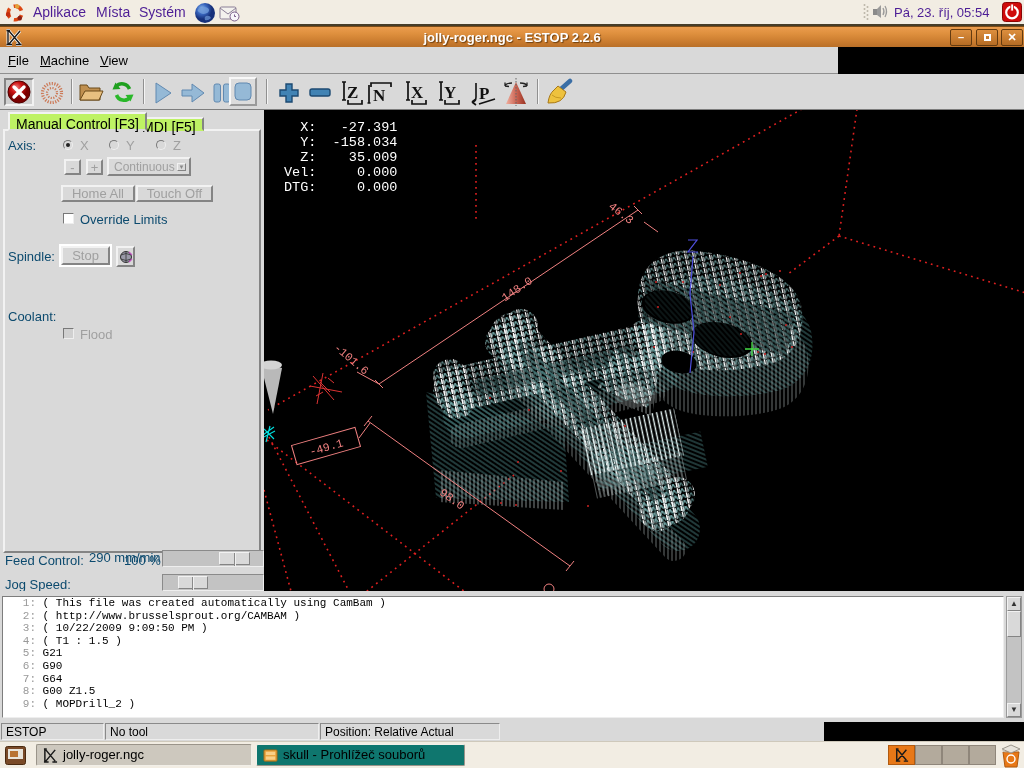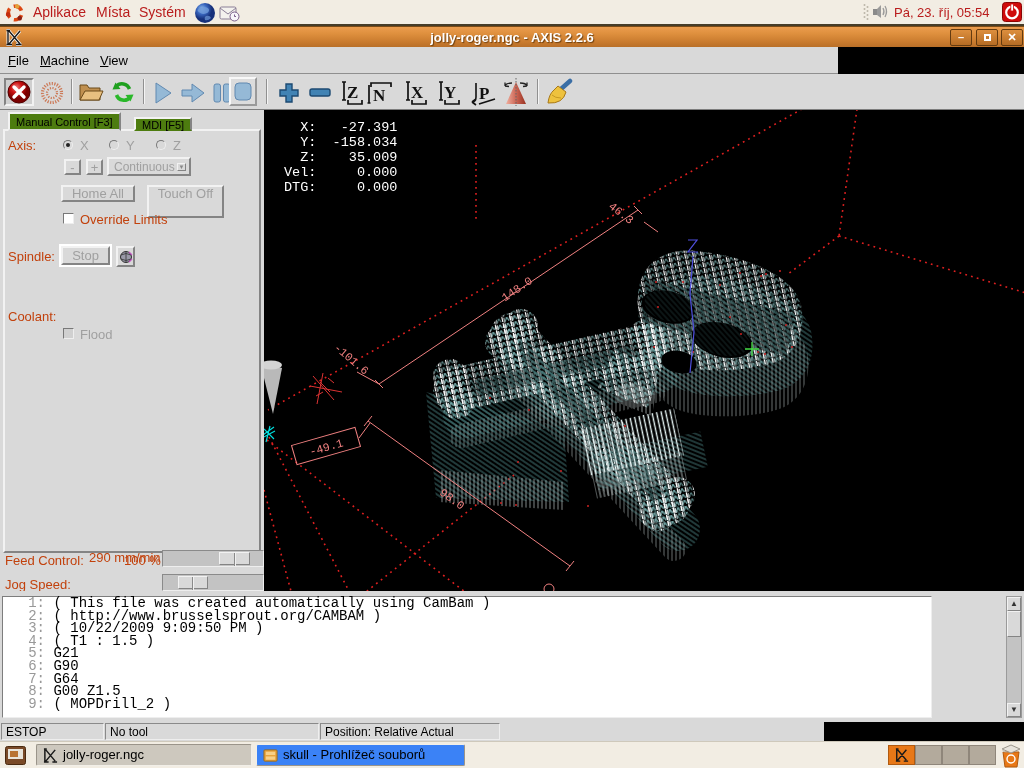--- a/index.html
+++ b/index.html
@@ -1,39 +1,39 @@
 <!DOCTYPE html>
 <html><head><meta charset="utf-8"><style>
 *{margin:0;padding:0;box-sizing:border-box}
 html,body{width:1024px;height:768px;overflow:hidden;background:#000;font-family:"Liberation Sans",sans-serif}
 .abs{position:absolute}
 #panel{left:0;top:0;width:1024px;height:26px;background:#f2ede3;border-bottom:2px solid #463c28}
-#panel .mtxt{position:absolute;top:4px;font-size:14px;color:#b91c1c}
+#panel .mtxt{position:absolute;top:4px;font-size:14px;color:#4c1d95}
 #titlebar{left:0;top:26px;width:1024px;height:21px;background:linear-gradient(#eb9c4e 0%,#e0913f 30%,#c97b2e 75%,#b96f28 100%);border-top:1px solid #7a4a16}
 #titlebar .ttl{position:absolute;width:100%;text-align:center;top:3px;font-size:13px;font-weight:bold;color:#fff;text-shadow:1px 1px 1px #6e4010}
 .tbtn{position:absolute;top:2px;width:22px;height:17px;border:1px solid #643b10;border-radius:2px;background:linear-gradient(#dd8f3e,#b56c24);color:#fff;text-align:center;font-size:11px;font-weight:bold;line-height:15px}
 #menubar{left:0;top:47px;width:838px;height:27px;background:#d9d9d9;border-bottom:1px solid #8f8f8f}
 #menubar span{position:absolute;top:6px;font-size:13px;color:#000}
 #menubar u{text-decoration:underline}
 #toolbar{left:0;top:74px;width:1024px;height:36px;background:#d9d9d9;border-bottom:1px solid #7d7d7d}
 .tsep{position:absolute;top:5px;width:2px;height:25px;border-left:1px solid #909090;border-right:1px solid #f4f4f4}
 #leftpanel{left:0;top:110px;width:264px;height:481px;background:#d9d9d9}
 #view3d{left:264px;top:110px;width:760px;height:481px;background:#000}
 .nb{position:absolute;left:3px;top:19px;width:258px;height:424px;border:2px solid;border-color:#f2f2f2 #848484 #848484 #f2f2f2}
-.tab{position:absolute;font-size:11px;color:#000;background:#4d7c0f;border:2px solid;border-color:#f2f2f2 #848484 transparent #f2f2f2;padding:2px 6px 0 6px}
+.tab{position:absolute;font-size:14px;color:#000;background:#bef264;border:2px solid;border-color:#f2f2f2 #848484 transparent #f2f2f2;padding:2px 6px 0 6px}
 .gray{color:#a0a0a0}
 .lbl.gray{color:#a0a0a0}
 .rbtn{position:absolute;width:10px;height:10px;border-radius:50%;background:#d9d9d9;border:1px solid;border-color:#787878 #eee #eee #787878}
 .btn3{position:absolute;border:2px solid;border-color:#f2f2f2 #848484 #848484 #f2f2f2;background:#d9d9d9;font-size:13px;color:#a0a0a0;text-align:center}
 .cb{position:absolute;width:11px;height:11px;border:1px solid;border-color:#787878 #eee #eee #787878;background:#fff}
-.lbl{position:absolute;font-size:13px;color:#c2410c}
+.lbl{position:absolute;font-size:13px;color:#0c4a6e}
 .sltrough{position:absolute;width:102px;height:17px;border:1px solid;border-color:#8a8a8a #eee #eee #8a8a8a;background:#c3c3c3}
 .slthumb{position:absolute;top:1px;height:13px;background:#d9d9d9;border:1px solid;border-color:#f2f2f2 #848484 #848484 #f2f2f2}
 #textwrap{left:0;top:591px;width:1024px;height:131px;background:#d9d9d9;padding:4px 2px 2px 2px}
-#textinner{position:absolute;left:2px;top:5px;width:930px;height:122px;background:#fff;border:1px solid;border-color:#7d7d7d #eee #eee #7d7d7d;font-family:"Liberation Mono",monospace;font-size:14px;line-height:12.6px;white-space:pre}
+#textinner{position:absolute;left:2px;top:5px;width:1002px;height:122px;background:#fff;border:1px solid;border-color:#7d7d7d #eee #eee #7d7d7d;font-family:"Liberation Mono",monospace;font-size:11px;line-height:12.6px;white-space:pre}
 #vscroll{position:absolute;left:1006px;top:5px;width:16px;height:122px;background:#c3c3c3;border:1px solid #9a9a9a}
 .sbtn{position:absolute;left:0px;width:14px;height:14px;background:#d9d9d9;border:1px solid;border-color:#f2f2f2 #848484 #848484 #f2f2f2;font-size:8px;text-align:center;line-height:12px;color:#333}
 #statusbar{left:0;top:722px;width:824px;height:19px;background:#d9d9d9}
 .scell{position:absolute;top:1px;height:17px;border:1px solid;border-color:#8a8a8a #eee #eee #8a8a8a;font-size:12px;color:#000;padding:1px 4px}
 #taskbar{left:0;top:741px;width:1024px;height:27px;background:#f2ede3;border-top:1px solid #cfc9bb}
 .task{position:absolute;top:2px;height:22px;border:1px solid;font-size:13px;color:#000;padding:2px 8px 0 26px;border-radius:2px}
 .wsc{position:absolute;top:3px;width:27px;height:20px;background:#b3aa9c;border:1px solid #8f867a}
 </style></head><body>
 
 <div class="abs" id="panel">
@@ -89,21 +89,21 @@
   <circle cx="10" cy="10.5" r="5.8" fill="none" stroke="#fff" stroke-width="2.2"></circle>
   <rect x="8.8" y="2" width="2.6" height="7" fill="#fff" stroke="#cf0b0b" stroke-width="0.8"></rect>
  </svg>
 </div>
 
 <div class="abs" id="titlebar">
  <svg class="abs" style="left:5px;top:2px" width="18" height="17" viewBox="0 0 18 17">
   <path d="M3 1.5 V15.5 M1.5 1.5 H5 M1.5 15.5 H7 M4 2 L15 15 M15 2 L4 15 M11 15.5 H16.5" stroke="#f4f4f4" stroke-width="3" fill="none"></path>
   <path d="M3 1.5 V15.5 M1.5 1.5 H5 M1.5 15.5 H7 M4 2 L15 15 M15 2 L4 15 M11 15.5 H16.5" stroke="#1a1a1a" stroke-width="1.4" fill="none"></path>
  </svg>
- <div class="ttl">jolly-roger.ngc - AXIS 2.2.6</div>
+ <div class="ttl">jolly-roger.ngc - ESTOP 2.2.6</div>
  <div class="tbtn" style="left:950px">–</div>
  <div class="tbtn" style="left:976px"><span style="display:inline-block;width:7px;height:7px;border:2px solid #fff;margin-top:3px"></span></div>
  <div class="tbtn" style="left:1001px">✕</div>
 </div>
 
 <div class="abs" id="menubar">
  <span style="left:8px"><u>F</u>ile</span>
  <span style="left:40px"><u>M</u>achine</span>
  <span style="left:100px"><u>V</u>iew</span>
  <span style="left:996px">Help</span>
@@ -213,21 +213,21 @@
  <div class="rbtn" style="left:109px;top:30px"></div>
  <div class="lbl gray" style="left:126px;top:28px">Y</div>
  <div class="rbtn" style="left:156px;top:30px"></div>
  <div class="lbl gray" style="left:173px;top:28px">Z</div>
  <div class="btn3" style="left:64px;top:49px;width:17px;height:16px;line-height:13px">-</div>
  <div class="btn3" style="left:86px;top:49px;width:17px;height:16px;line-height:13px">+</div>
  <div class="btn3" style="left:107px;top:47px;width:84px;height:19px;text-align:left;padding:1px 0 0 5px;font-size:12px">Continuous
    <span style="position:absolute;right:3px;top:4px;width:9px;height:8px;border:1px solid;border-color:#f2f2f2 #848484 #848484 #f2f2f2;font-size:6px;line-height:7px;text-align:center;color:#888">▼</span>
  </div>
  <div class="btn3" style="left:61px;top:75px;width:74px;height:17px;line-height:14px">Home All</div>
- <div class="btn3" style="left:147px;top:75px;width:77px;height:33px;line-height:14px">Touch Off</div>
+ <div class="btn3" style="left:136px;top:75px;width:77px;height:17px;line-height:14px">Touch Off</div>
  <div class="cb" style="left:63px;top:103px"></div>
  <div class="lbl" style="left:80px;top:102px">Override Limits</div>
  <div class="lbl" style="left:8px;top:139px">Spindle:</div>
  <div class="abs" style="left:59px;top:134px;width:53px;height:23px;border:2px solid #fff">
   <div class="btn3" style="left:0px;top:0px;width:49px;height:19px;line-height:16px">Stop</div>
  </div>
  <div class="btn3" style="left:116px;top:136px;width:19px;height:21px">
   <svg width="14" height="16" viewBox="0 0 14 16" style="margin-top:1px">
    <circle cx="7" cy="8" r="5.5" fill="#9a9aa8" stroke="#333"></circle>
    <path d="M2 6 Q7 3 12 6 M2 10 Q7 13 12 10 M7 2.5 V13.5" stroke="#333" fill="none" stroke-width="0.8"></path>
@@ -431,21 +431,21 @@
  <svg class="abs" style="left:5px;top:4px" width="21" height="19" viewBox="0 0 21 19">
   <rect x="0.5" y="0.5" width="20" height="18" rx="2" fill="#7a4a28" stroke="#4a2a10"></rect>
   <rect x="3" y="3" width="15" height="10" fill="#e8e4da"></rect>
   <rect x="5" y="5" width="8" height="6" fill="#b87333"></rect>
  </svg>
  <div class="task" style="left:36px;width:216px;background:#cdc8be;border-color:#9a948a #f2efe8 #f2efe8 #9a948a">jolly-roger.ngc
   <svg class="abs" style="left:6px;top:3px" width="15" height="15" viewBox="0 0 16 16">
         <path d="M2 1 V15 M1 1 H4 M1 15 H6 M3 2 L13 14 M13 2 L3 14 M10 15 H15" stroke="#1a1a1a" stroke-width="1.6" fill="none"></path>
       </svg>
  </div>
- <div class="task" style="left:256px;width:209px;background:#3b82f6;border-color:#f2efe8 #9a948a #9a948a #f2efe8">skull - Prohlížeč souborů
+ <div class="task" style="left:256px;width:209px;background:#0f766e;border-color:#f2efe8 #9a948a #9a948a #f2efe8">skull - Prohlížeč souborů
   <svg class="abs" style="left:6px;top:3px" width="15" height="15" viewBox="0 0 16 16">
         <rect x="1" y="2" width="14" height="12" rx="1" fill="#e8a33d" stroke="#9a6a1a"></rect>
         <rect x="3" y="4" width="10" height="3.5" fill="#f8d088"></rect>
         <rect x="3" y="9" width="10" height="3.5" fill="#f8d088"></rect>
       </svg>
  </div>
  <div class="wsc" style="left:888px;background:#e87817;border-color:#b05a10">
   <svg style="margin:2px 0 0 6px" width="14" height="14" viewBox="0 0 16 16">
         <path d="M2 1 V15 M1 1 H4 M1 15 H6 M3 2 L13 14 M13 2 L3 14 M10 15 H15" stroke="#1a1a1a" stroke-width="1.6" fill="none"></path>
       </svg>

